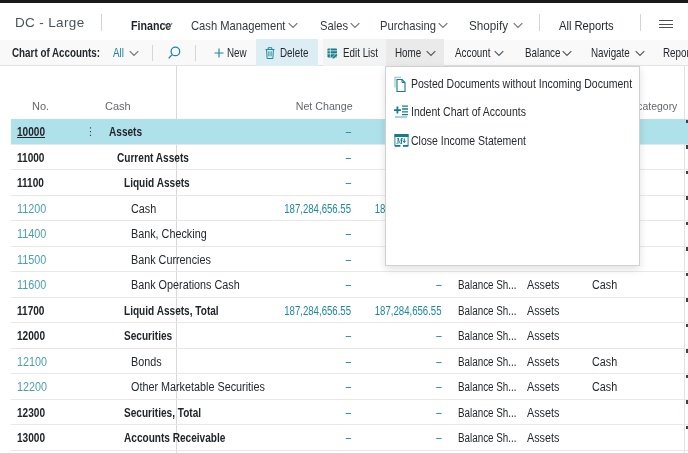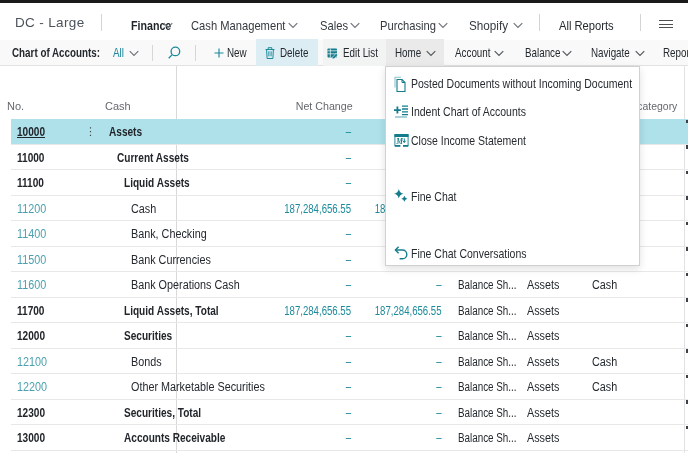--- a/index.html
+++ b/index.html
@@ -94,21 +94,21 @@
 <div class="abs cmd sx78" style="left:342.5px">Edit List</div>
 <div id="homebtn" class="abs"></div>
 <div class="abs cmd sx78" style="left:394.5px">Home</div>
 <div class="abs cmd sx78" style="left:454.5px">Account</div>
 <div class="abs cmd sx78" style="left:524.5px">Balance</div>
 <div class="abs cmd sx78" style="left:591px">Navigate</div>
 <div class="abs cmd sx78" style="left:663px">Reports</div>
 
 <div id="freeze" class="abs"></div>
 <div id="rline" class="abs"></div>
-<div class="abs hdr" style="left:7px">No.</div>
+<div class="abs hdr" style="left:32px">No.</div>
 <div class="abs hdr" style="left:105px">Cash</div>
 <div class="abs hdr" style="left:294px;width:57px;text-align:right;transform:scaleX(0.97);transform-origin:100% 0">Net Change</div>
 <div class="abs hdr" style="left:578px;transform:scaleX(0.95);transform-origin:0 0">Account Subcategory</div>
 <div id="rows" class="abs" style="left:0;top:119px;width:688px">
     <div class="row sel abs" style="top:0px">
       <span class="cell no cb" style="left:6px;text-decoration:underline;">10000</span>
       <span class="dots">⋮</span>
       <span class="cell cb" style="left:98.4px">Assets</span>
       <span class="cell num" style="left:219px;width:121px">–</span>
       <span style="position:absolute;left:674.5px;top:0.5px;width:2.5px;height:3.5px;background:#3c4147"></span>
@@ -250,34 +250,20 @@
     <svg width="15" height="14" viewBox="0 0 15 14">
         <rect x="0.5" y="1" width="14" height="3" fill="#157c8d"></rect>
         <path d="M0.9 1.4v11.8M14.1 1.4v11.8" stroke="#157c8d" stroke-width="0.9"></path>
         <text x="2.2" y="10.6" font-size="7.5" fill="#157c8d" font-family="Liberation Serif" font-weight="bold" font-style="italic">M</text>
         <path d="M10.3 5.4v4M8.8 7.7l1.5 1.8 1.5-1.8" stroke="#157c8d" stroke-width="1" fill="none"></path>
         <rect x="0.9" y="12" width="5.5" height="1.8" fill="#157c8d"></rect>
         <rect x="9" y="12" width="5.2" height="1.8" fill="#157c8d"></rect>
       </svg>
     <span>Close Income Statement</span>
   </div>
-  <div class="mi" style="top:115.4px">
-    <svg width="14" height="14" viewBox="0 0 14 14">
-        <path d="M4.8 0 Q5.6 4 9.6 4.8 Q5.6 5.6 4.8 9.6 Q4 5.6 0 4.8 Q4 4 4.8 0 Z" fill="#157c8d"></path>
-        <path d="M10.4 6.8 Q11 9.2 13.4 9.8 Q11 10.4 10.4 12.8 Q9.8 10.4 7.4 9.8 Q9.8 9.2 10.4 6.8 Z" fill="#157c8d"></path>
-      </svg>
-    <span>Fine Chat</span>
-  </div>
-  <div class="mi" style="top:172.2px">
-    <svg width="14" height="14" viewBox="0 0 14 14">
-        <path d="M4.6 0.8 L1.4 4 L4.6 7.2" fill="none" stroke="#157c8d" stroke-width="1.4"></path>
-        <path d="M1.6 4h6.8a4.4 4.4 0 0 1 0 8.8h-2.8" fill="none" stroke="#157c8d" stroke-width="1.4"></path>
-      </svg>
-    <span>Fine Chat Conversations</span>
-  </div>
 </div>
 
 <svg class="abs" style="left:163px;top:21.5px" width="10" height="7" viewBox="0 0 10 7">
     <path d="M0.7 1.2 L5 5.5 L9.3 1.2" fill="none" stroke="#70757a" stroke-width="1.2"></path>
   </svg>
 <svg class="abs" style="left:288px;top:21.5px" width="10" height="7" viewBox="0 0 10 7">
     <path d="M0.7 1.2 L5 5.5 L9.3 1.2" fill="none" stroke="#70757a" stroke-width="1.2"></path>
   </svg>
 <svg class="abs" style="left:350px;top:21.5px" width="10" height="7" viewBox="0 0 10 7">
     <path d="M0.7 1.2 L5 5.5 L9.3 1.2" fill="none" stroke="#70757a" stroke-width="1.2"></path>

